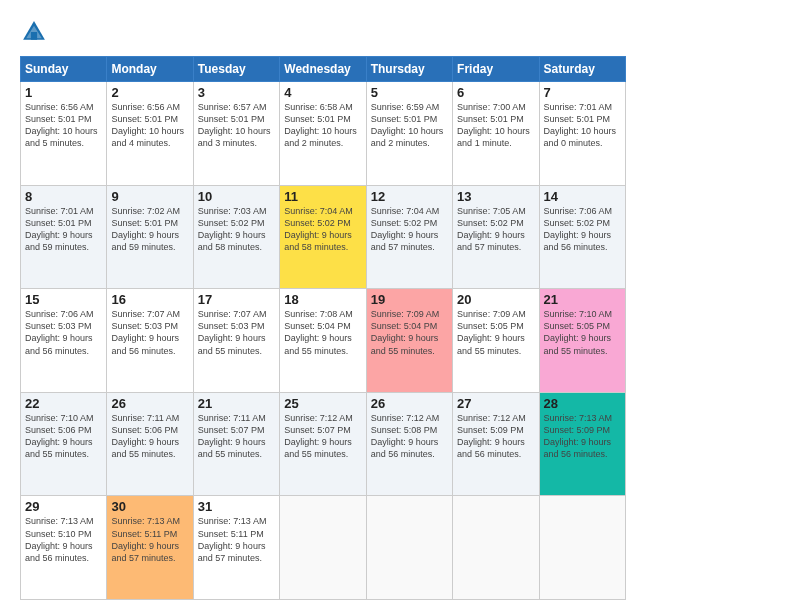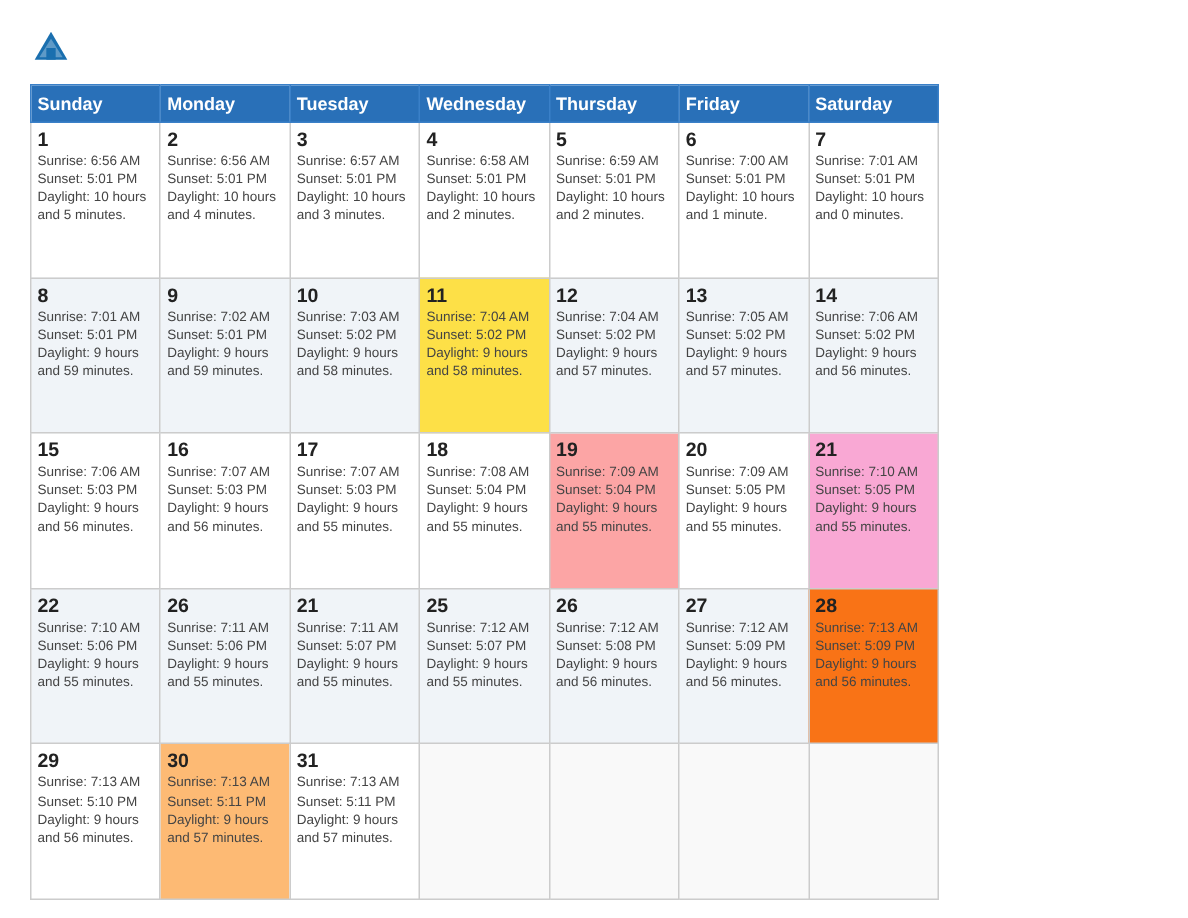--- a/index.html
+++ b/index.html
@@ -167,21 +167,21 @@
           <td style="background: rgb(255, 255, 255);"><span class="day-num">20</span><span class="day-info">Sunrise: 7:09 AM<br>Sunset: 5:05 PM<br>Daylight: 9 hours and 55 minutes.</span></td>
           <td style="background: #f9a8d4;"><span class="day-num">21</span><span class="day-info">Sunrise: 7:10 AM<br>Sunset: 5:05 PM<br>Daylight: 9 hours and 55 minutes.</span></td>
         </tr>
         <tr>
           <td style="background: rgb(240, 244, 248);"><span class="day-num">22</span><span class="day-info">Sunrise: 7:10 AM<br>Sunset: 5:06 PM<br>Daylight: 9 hours and 55 minutes.</span></td>
           <td style="background: rgb(240, 244, 248);"><span class="day-num">26</span><span class="day-info">Sunrise: 7:11 AM<br>Sunset: 5:06 PM<br>Daylight: 9 hours and 55 minutes.</span></td>
           <td style="background: rgb(240, 244, 248);"><span class="day-num">21</span><span class="day-info">Sunrise: 7:11 AM<br>Sunset: 5:07 PM<br>Daylight: 9 hours and 55 minutes.</span></td>
           <td style="background: rgb(240, 244, 248);"><span class="day-num">25</span><span class="day-info">Sunrise: 7:12 AM<br>Sunset: 5:07 PM<br>Daylight: 9 hours and 55 minutes.</span></td>
           <td style="background: rgb(240, 244, 248);"><span class="day-num">26</span><span class="day-info">Sunrise: 7:12 AM<br>Sunset: 5:08 PM<br>Daylight: 9 hours and 56 minutes.</span></td>
           <td style="background: rgb(240, 244, 248);"><span class="day-num">27</span><span class="day-info">Sunrise: 7:12 AM<br>Sunset: 5:09 PM<br>Daylight: 9 hours and 56 minutes.</span></td>
-          <td style="background: #f97316;"><span class="day-num">28</span><span class="day-info">Sunrise: 7:13 AM<br>Sunset: 5:09 PM<br>Daylight: 9 hours and 56 minutes.</span></td>
+          <td style="background: #14b8a6;"><span class="day-num">28</span><span class="day-info">Sunrise: 7:13 AM<br>Sunset: 5:09 PM<br>Daylight: 9 hours and 56 minutes.</span></td>
         </tr>
         <tr>
           <td style="background: rgb(255, 255, 255);"><span class="day-num">29</span><span class="day-info">Sunrise: 7:13 AM<br>Sunset: 5:10 PM<br>Daylight: 9 hours and 56 minutes.</span></td>
           <td style="background: #fdba74;"><span class="day-num">30</span><span class="day-info">Sunrise: 7:13 AM<br>Sunset: 5:11 PM<br>Daylight: 9 hours and 57 minutes.</span></td>
           <td style="background: rgb(255, 255, 255);"><span class="day-num">31</span><span class="day-info">Sunrise: 7:13 AM<br>Sunset: 5:11 PM<br>Daylight: 9 hours and 57 minutes.</span></td>
           <td class="empty-cell"></td>
           <td class="empty-cell"></td>
           <td class="empty-cell"></td>
           <td class="empty-cell"></td>
         </tr>

